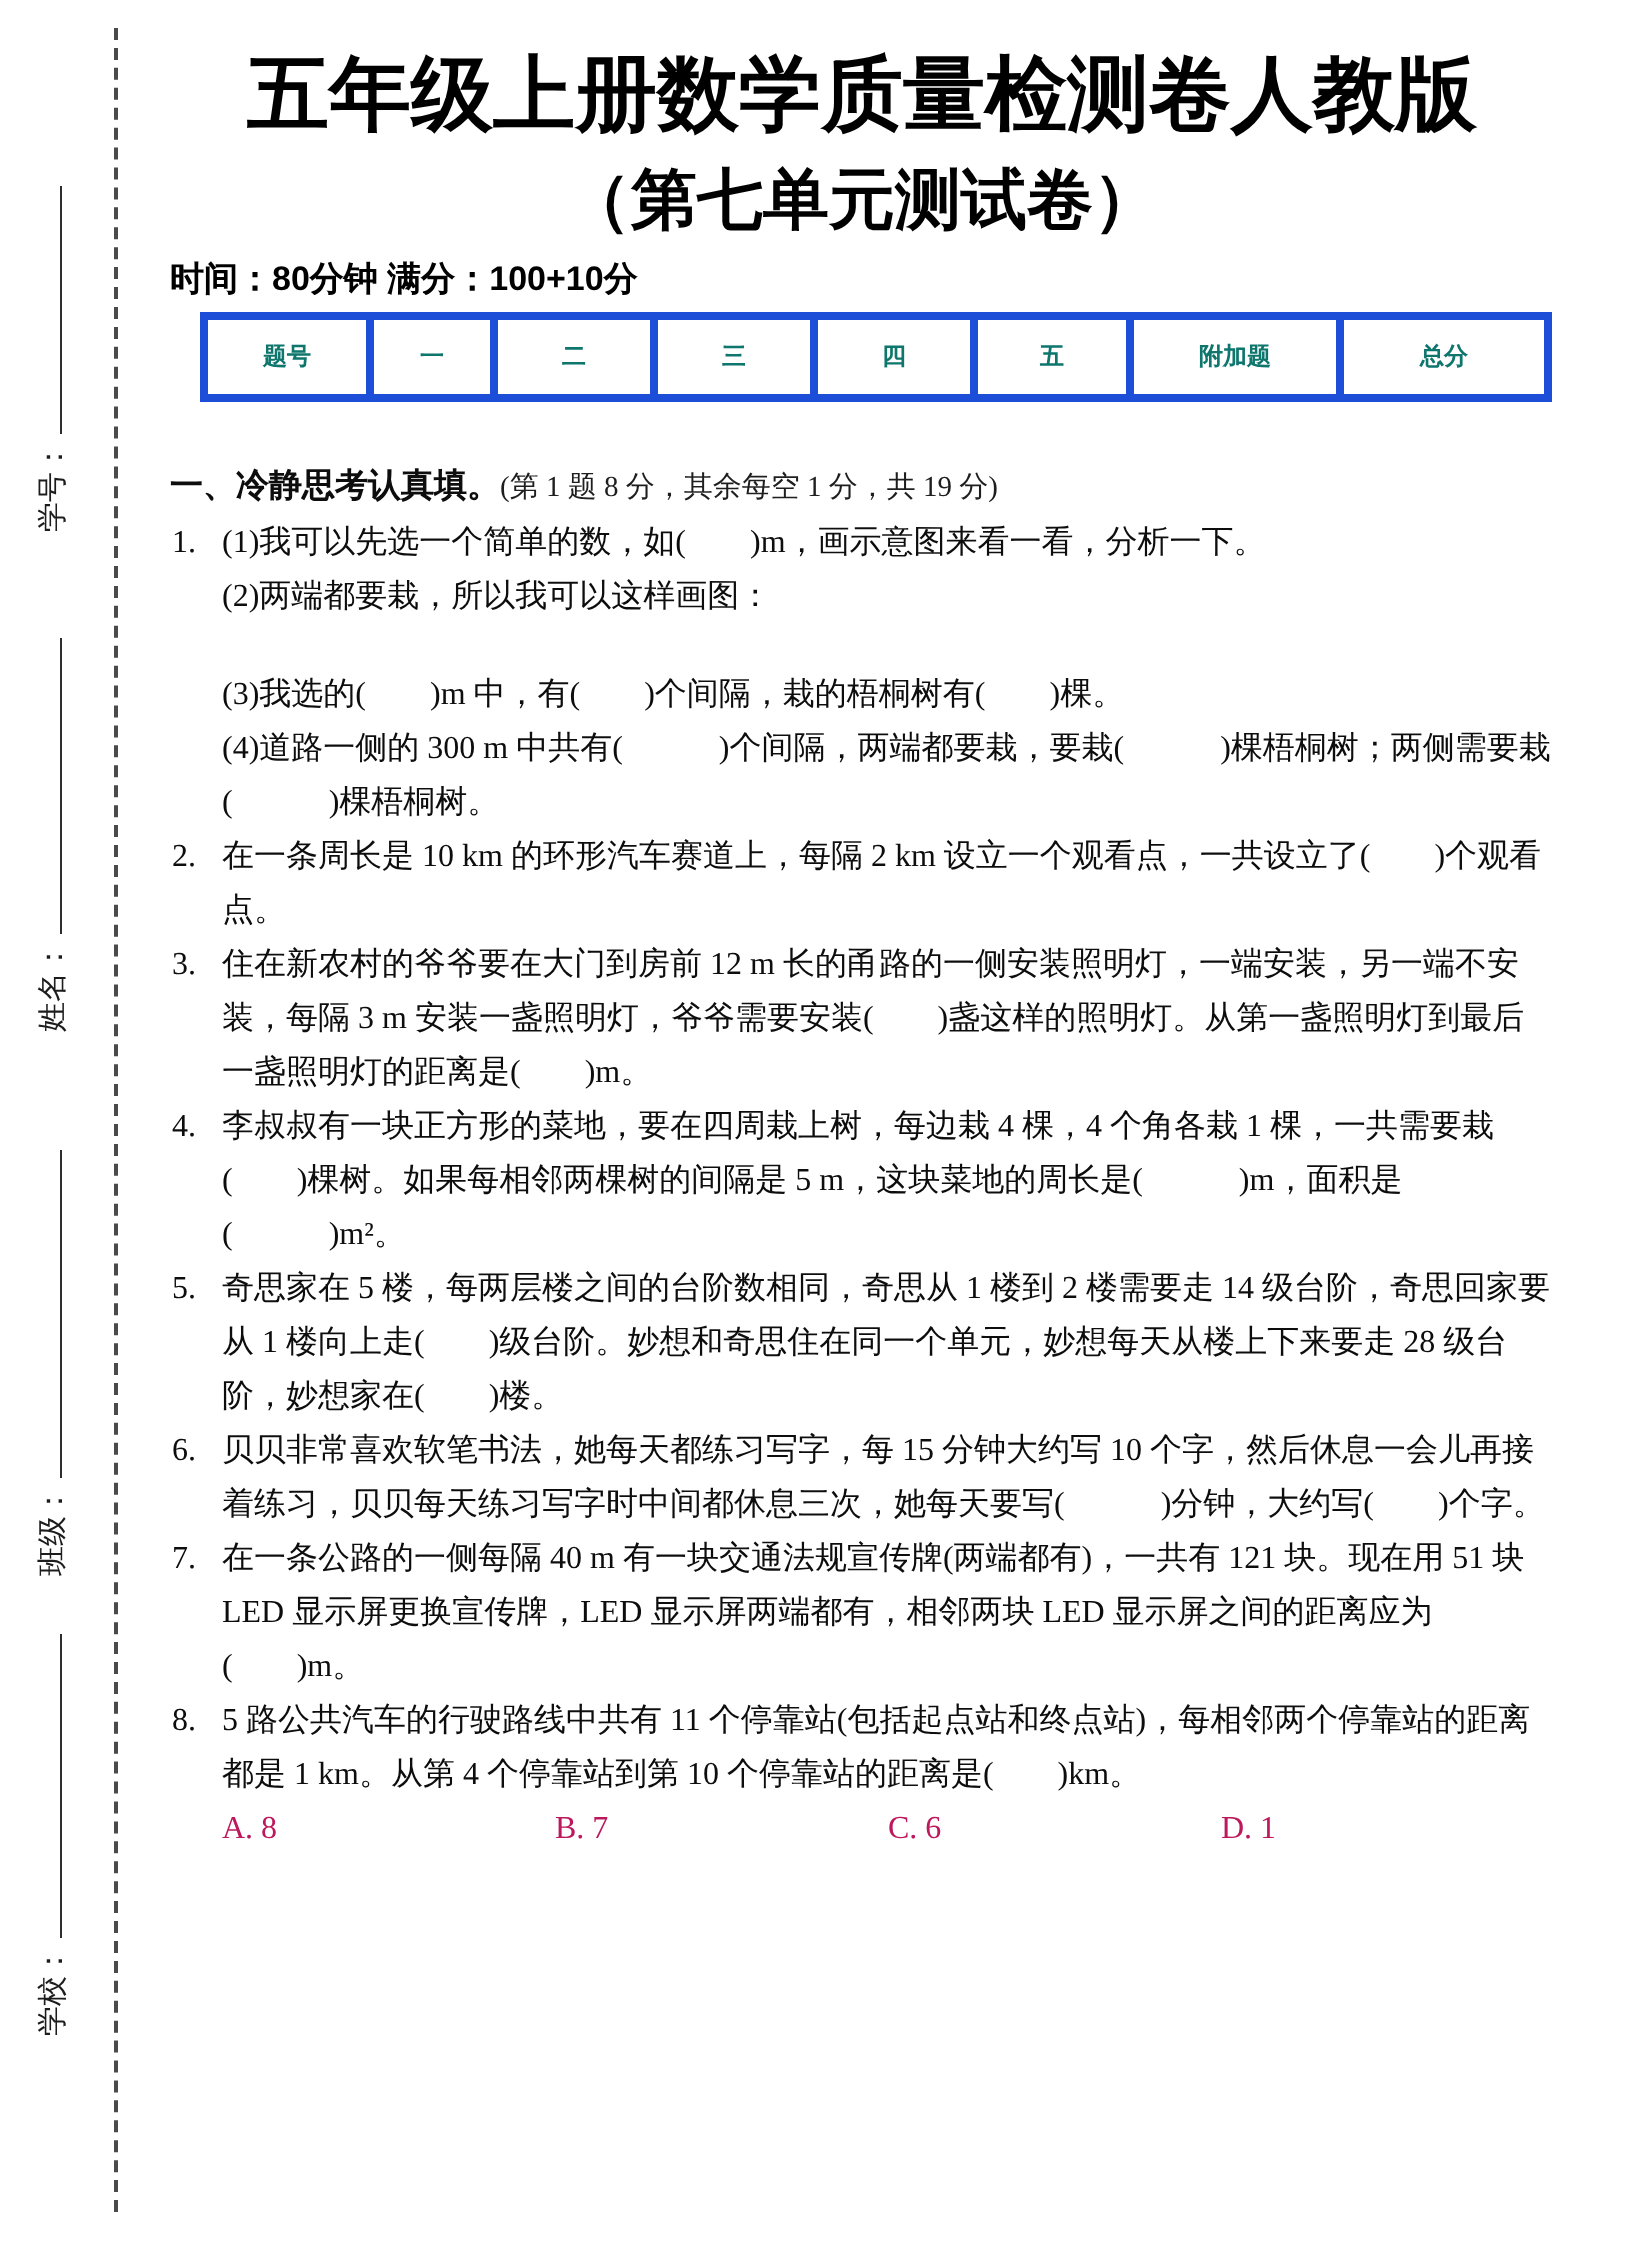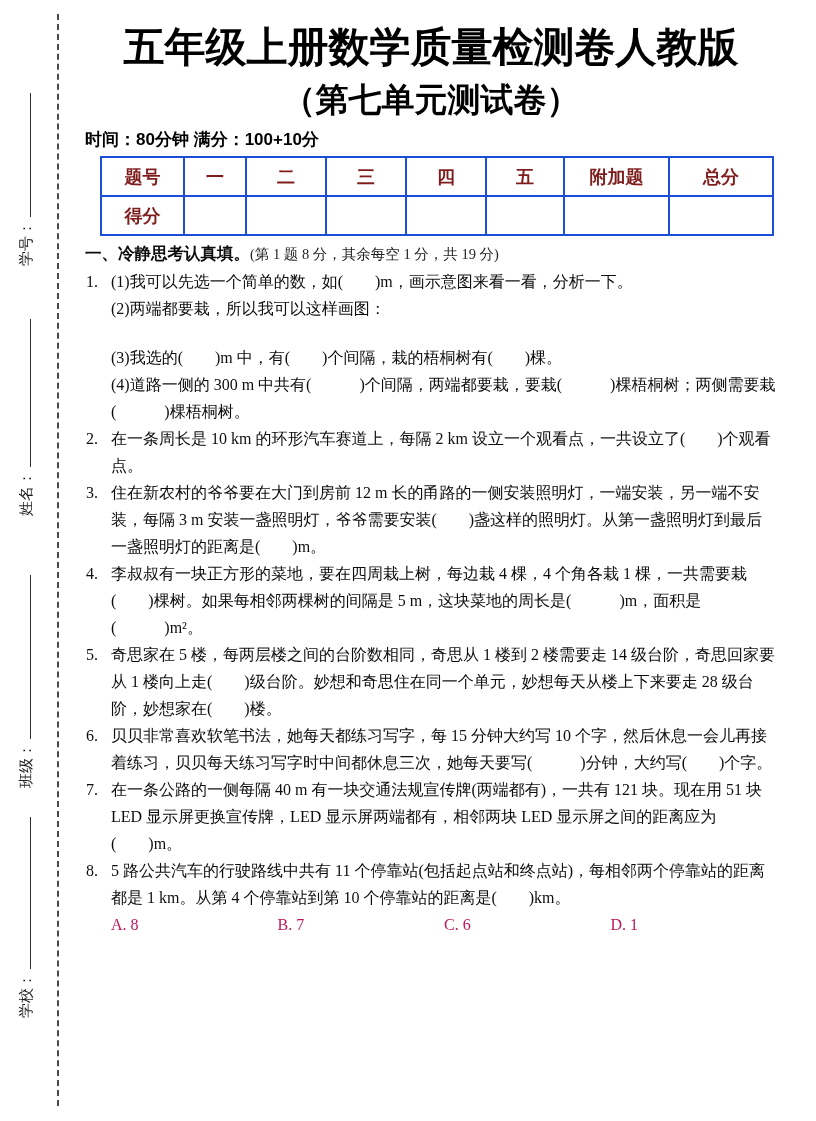--- a/index.html
+++ b/index.html
@@ -45,25 +45,25 @@
     margin-top:10px; width:688px; text-align:left; color:#000;
     font-family:"Liberation Sans","DejaVu Sans",sans-serif;
     font-weight:700; font-size:17px; line-height:1.2;
   }
   
   .score-table {
     border-collapse:collapse; margin:6px 0 0 15px;
     table-layout:fixed; border:2px solid #1f1f1f;
   }
   .score-table td {
-    border:2px solid #1d4ed8; text-align:center; vertical-align:middle;
-    height:37px; padding:0; font-size:18px; font-weight:600; color:#7f1d1d;
+    border:4px solid #1d4ed8; text-align:center; vertical-align:middle;
+    height:37px; padding:0; font-size:12px; font-weight:600; color:#0f766e;
   }
   
-  .section-heading { margin-top:4px; font-size:17px; line-height:27px; color:#0d0d0d; }
+  .section-heading { margin-top:28px; font-size:17px; line-height:27px; color:#0d0d0d; }
   .sec-title { font-weight:700; font-family:"Liberation Sans","DejaVu Sans",sans-serif; font-size:16.5px; }
   .sec-note { font-size:14.5px; color:#1e1e1e; }
   .q { position:relative; padding-left:26px; font-size:16px; line-height:27px; color:#0d0d0d; }
   .q-num { position:absolute; left:1px; top:0; }
   .q-part { font-size:16px; line-height:27px; color:#0d0d0d; }
   .gap-after { margin-bottom:22px; }
   .options { display:flex; padding-left:26px; font-size:16px; line-height:27px; color:#be185d; }
   .options .opt { width:25%; }
   .footer {
     position:absolute; left:85px; top:1082px; width:690px;
@@ -111,30 +111,20 @@
       <tbody>
           <tr>
         <td>题号</td>
         <td>一</td>
         <td>二</td>
         <td>三</td>
         <td>四</td>
         <td>五</td>
         <td>附加题</td>
         <td>总分</td>
-      </tr>
-      <tr>
-        <td>得分</td>
-        <td></td>
-        <td></td>
-        <td></td>
-        <td></td>
-        <td></td>
-        <td></td>
-        <td></td>
       </tr>
     </tbody>
       </table>
 
     <div class="section-heading">
       <span class="sec-title">一、冷静思考认真填。</span><span class="sec-note">(第 1 题 8 分，其余每空 1 分，共 19 分)</span>
     </div>
 
     <div class="q">
       <span class="q-num">1.</span>

